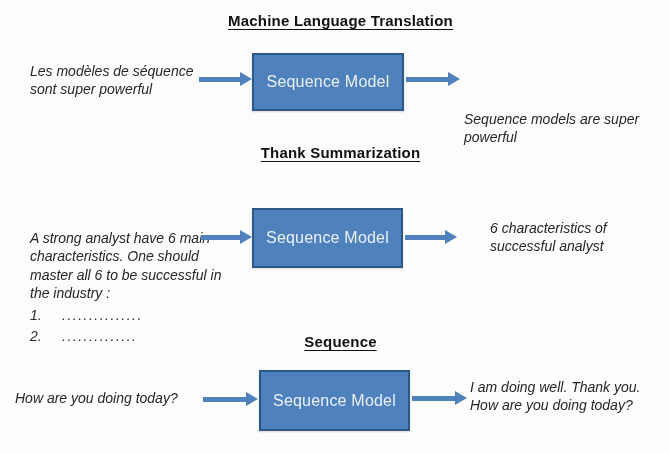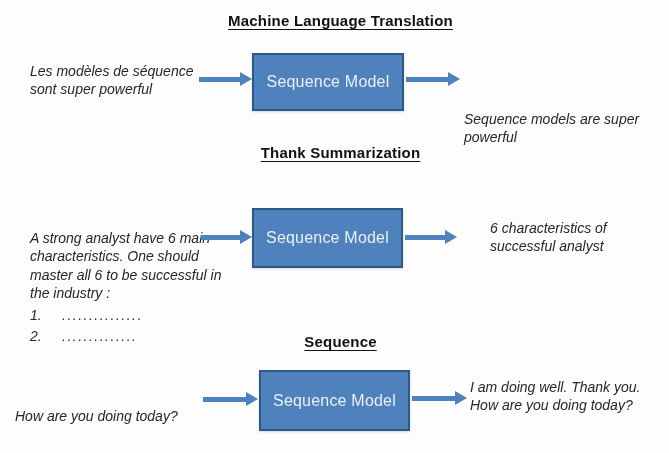--- a/index.html
+++ b/index.html
@@ -122,21 +122,21 @@
     </div>
     <div class="arrow" style="left:405px; top:230px; width:52px;">
       <span class="shaft"></span>
       <span class="head"></span>
     </div>
     <div class="side-text" style="left:464px; top:219px; width:160px;margin-left:26px;">6 characteristics of successful analyst</div>
   </div>
 
   <div>
     <div class="section-title" style="top:333px">Sequence</div>
-    <div class="side-text nowrap" style="left:15px; top:407px;">How are you doing today?</div>
+    <div class="side-text nowrap" style="left:15px; top:389px;">How are you doing today?</div>
     <div class="arrow" style="left:203px; top:392px; width:55px;">
       <span class="shaft"></span>
       <span class="head"></span>
     </div>
     <div class="seq-box" style="left:259px; top:370px; width:151px; height:61px;">
       <span>Sequence Model</span>
     </div>
     <div class="arrow" style="left:412px; top:391px; width:55px;">
       <span class="shaft"></span>
       <span class="head"></span>

